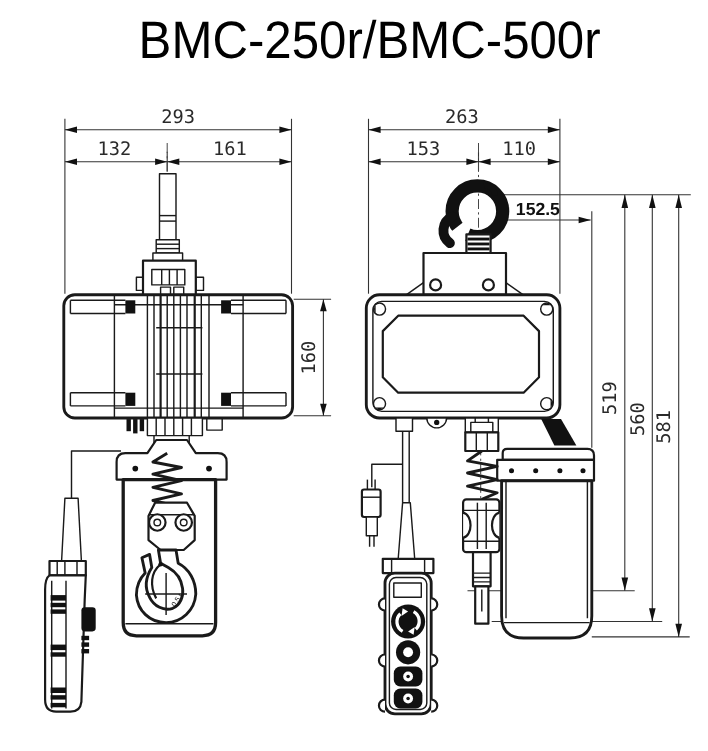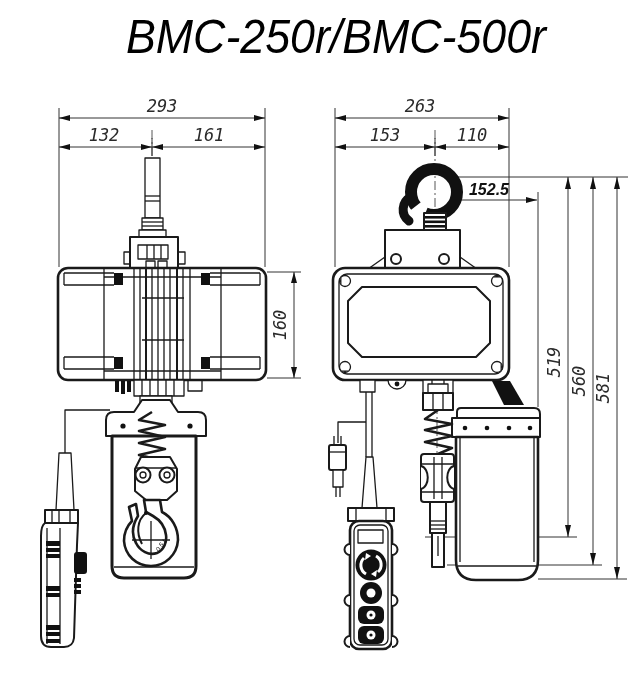--- a/index.html
+++ b/index.html
@@ -1,17 +1,17 @@
 <!DOCTYPE html>
 <html><head>
 <meta charset="utf-8">
 <style>
   html,body{margin:0;padding:0;background:#fff;}
   #stage{position:relative;width:644px;height:683px;background:#ffffff;overflow:hidden;
-         font-family:"Liberation Sans",sans-serif;font-style:italic;}
+         font-family:"Liberation Sans",sans-serif;}
   svg{position:absolute;left:0;top:0;}
   .ln  {stroke:#1a1a1a;stroke-width:1.3;fill:none;stroke-linejoin:round;}
   .ln2 {stroke:#1a1a1a;stroke-width:2;fill:none;stroke-linejoin:round;}
   .ln25{stroke:#1a1a1a;stroke-width:2.6;fill:none;stroke-linejoin:round;}
   .ln3 {stroke:#1a1a1a;stroke-width:3;fill:none;stroke-linejoin:round;}
   .wf  {fill:#ffffff;}
   .blk {fill:#111111;stroke:none;}
   .dimln{stroke:#333;stroke-width:1;fill:none;}
   .cl  {stroke:#444;stroke-width:0.9;fill:none;stroke-dasharray:9 3 2 3;}
   .dim {font-family:"DejaVu Sans Mono","Liberation Mono",monospace;font-size:17px;fill:#2a2a2a;}

